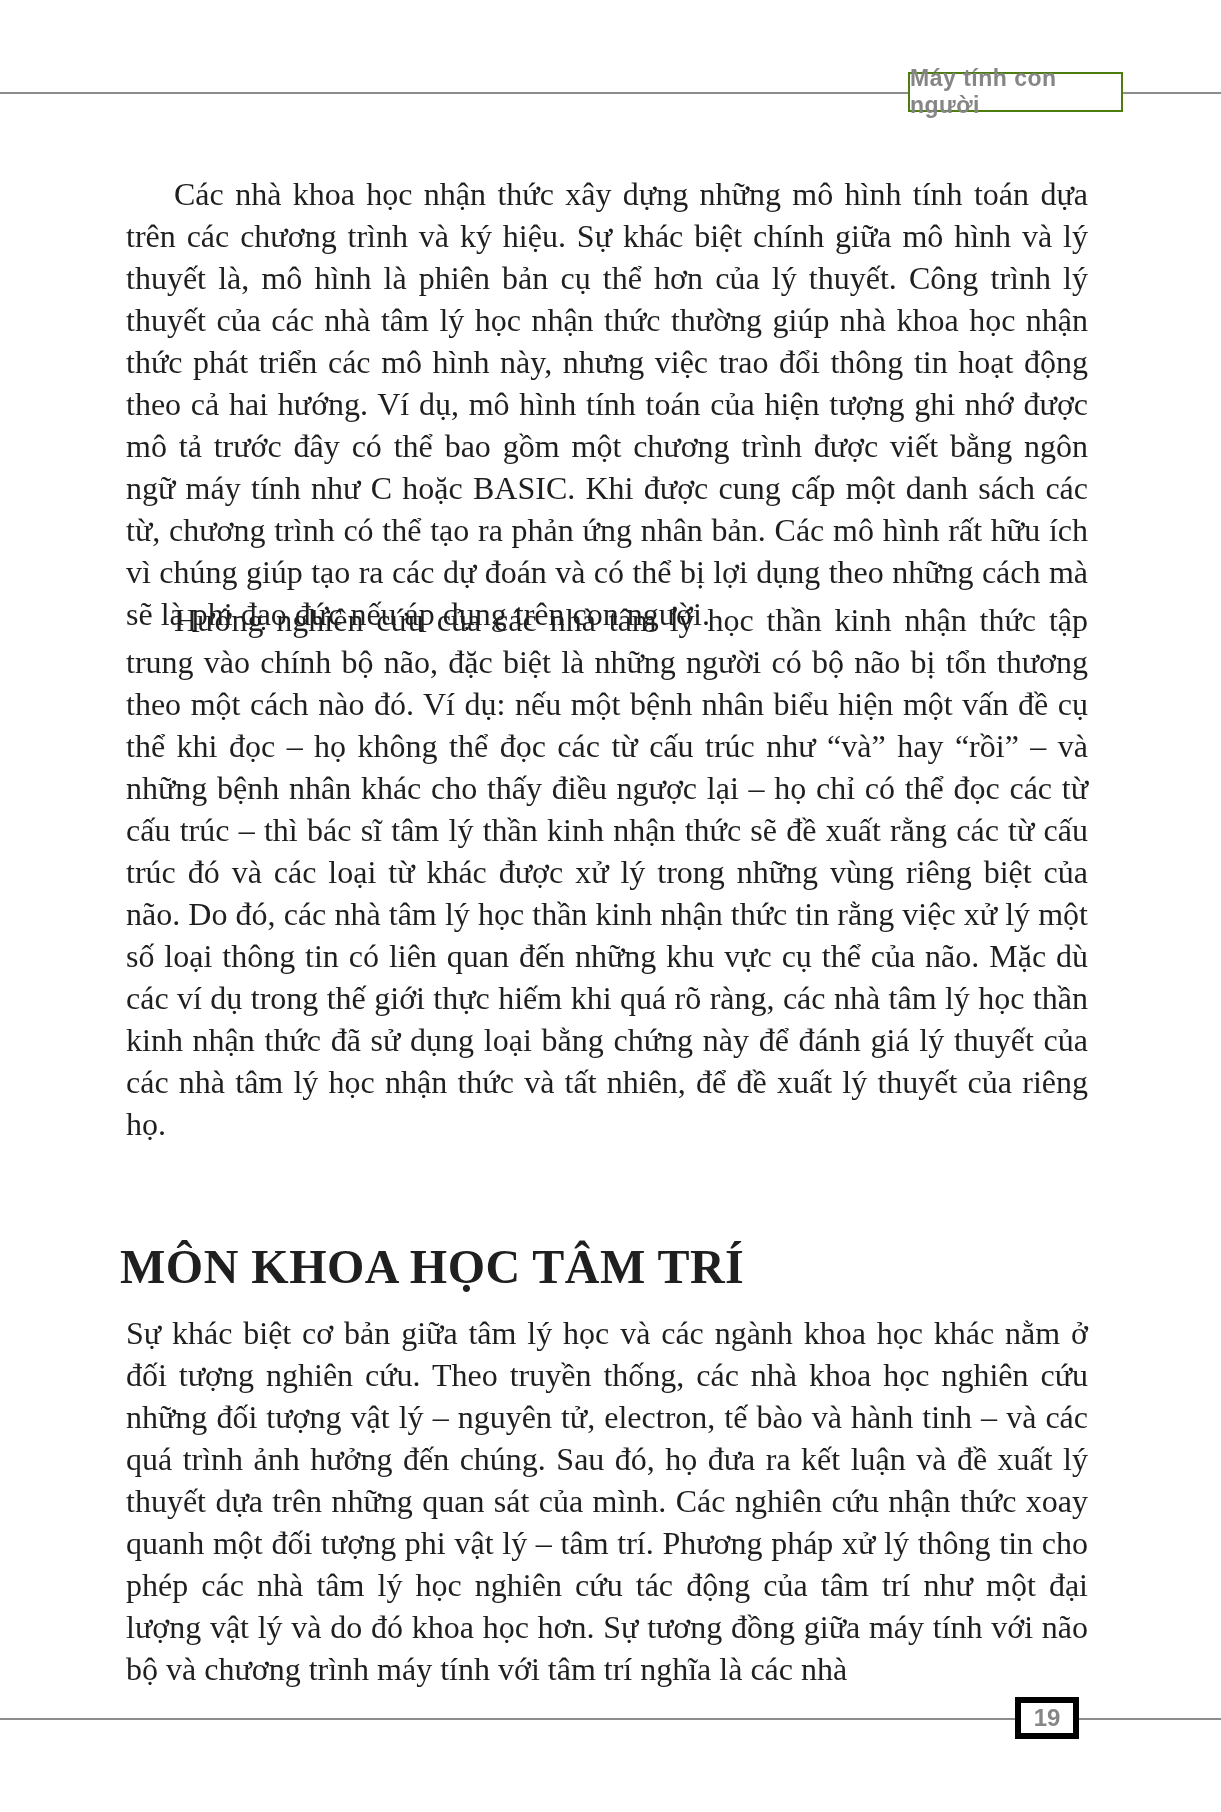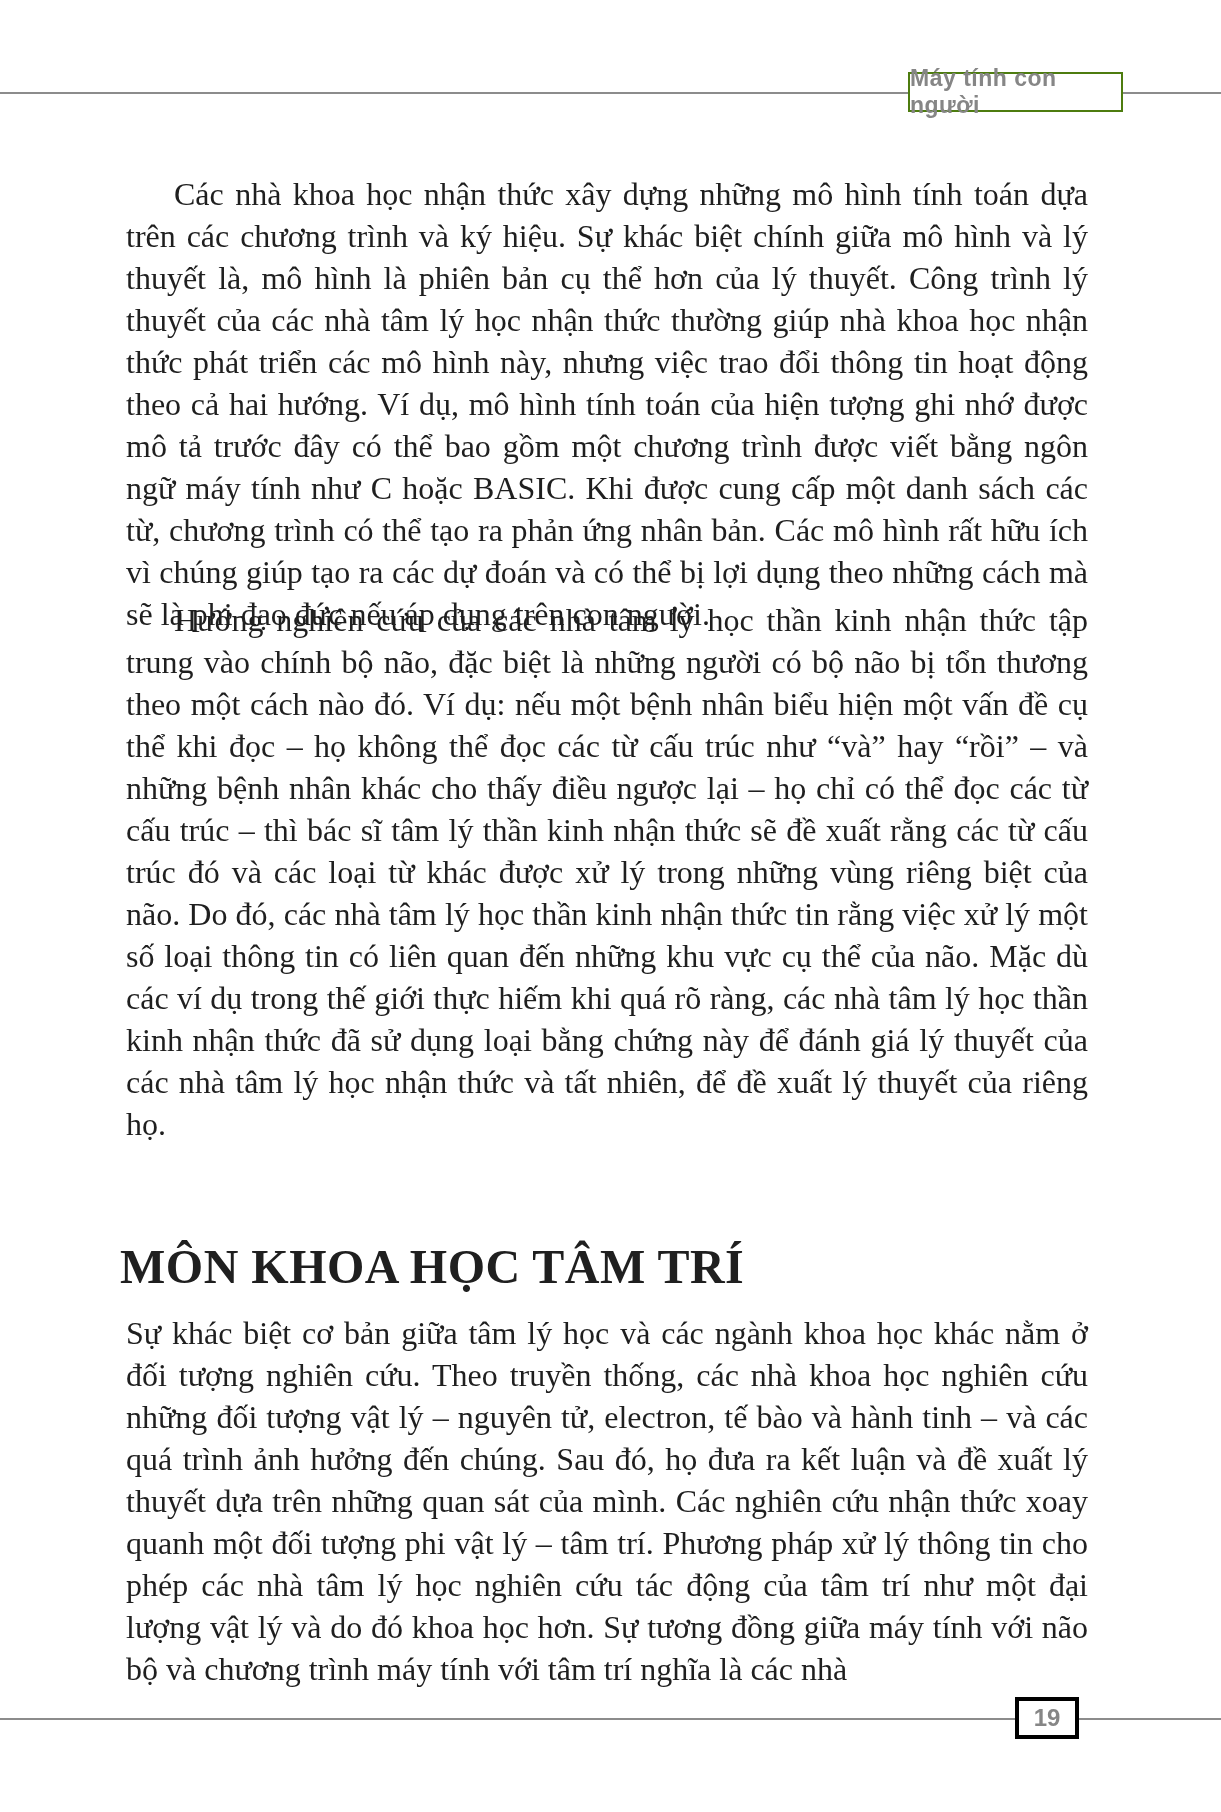--- a/index.html
+++ b/index.html
@@ -69,21 +69,21 @@
     position:absolute;
     left:0; top:1718px;
     width:1221px; height:2px;
     background:#8c8c8c;
   }
   .footer-box {
     position:absolute;
     left:1015px; top:1697px;
     width:64px; height:42px;
     background:#ffffff;
-    border:4px solid #000000;
+    border:6px solid #000000;
     display:flex; align-items:center; justify-content:center;
     font-family:"Liberation Sans", sans-serif;
     font-size:24px; font-weight:bold;
     color:#868686;
   }
 </style>
 </head>
 <body>
 
 <div class="page">

